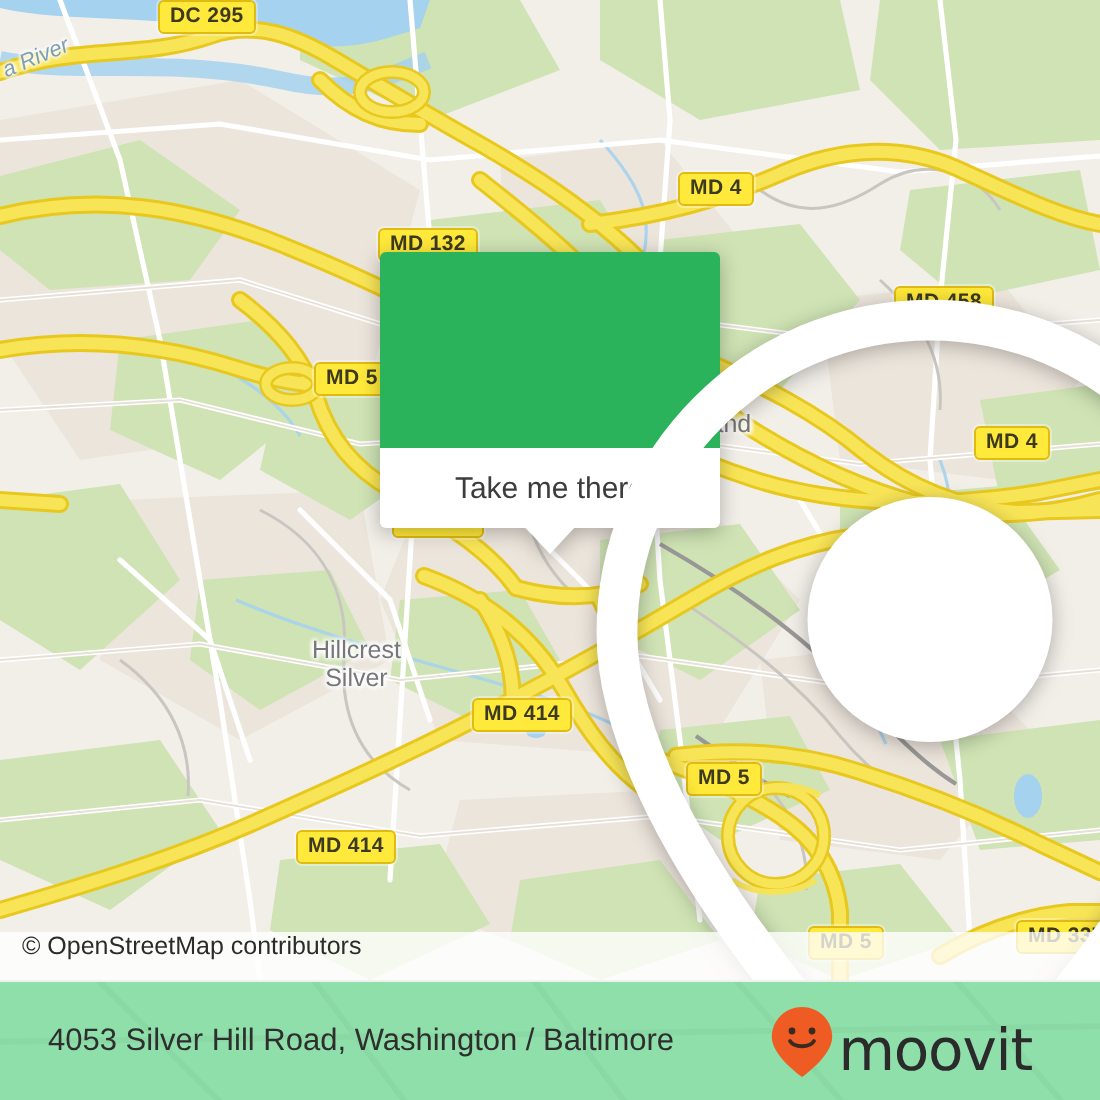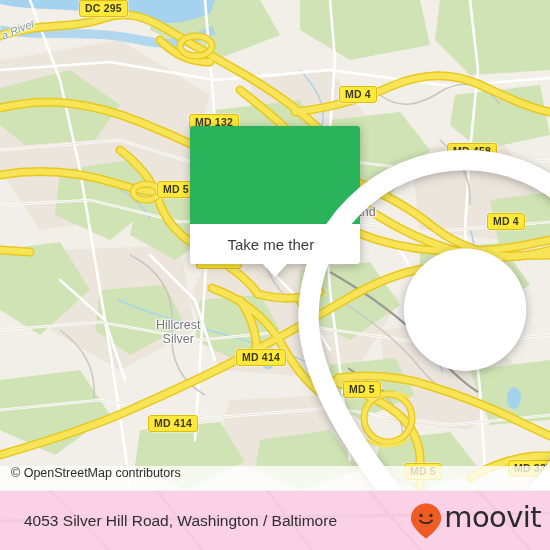--- a/index.html
+++ b/index.html
@@ -82,31 +82,31 @@
   .attrib{
     position:absolute;left:0;top:466px;width:550px;height:24px;
     background:rgba(255,255,255,.78);
     display:flex;align-items:flex-start;
   }
   .attrib span{font-size:12.5px;color:#2b2b2b;padding-left:11px;}
 
   
   .footer{
     position:absolute;left:0;top:490px;width:550px;height:60px;
-    background:#f9a8d4;
+    background:#22c55e;
     display:flex;align-items:center;justify-content:space-between;
     border-top:1px solid #f0f0f0;
     overflow:hidden;
   }
   .footer-bg{position:absolute;left:0;top:0;width:550px;height:60px;opacity:.5;}
   .footer-title{
     position:relative;font-size:15.5px;color:#2e2e2e;padding-left:24px;
     white-space:nowrap;font-family:"Liberation Sans", sans-serif;
   }
-  .brand{position:relative;display:flex;align-items:flex-start;padding-right:9px;}
+  .brand{position:relative;display:flex;align-items:flex-end;padding-right:34px;}
   .brand-word{
     font-size:29px;color:#2b2b2b;letter-spacing:-.6px;
     font-family:"DejaVu Sans", sans-serif;font-weight:normal;
     margin-left:1px;line-height:30px;
   }
 </style>
 </head>
 <body>
 
 <div id="app">

